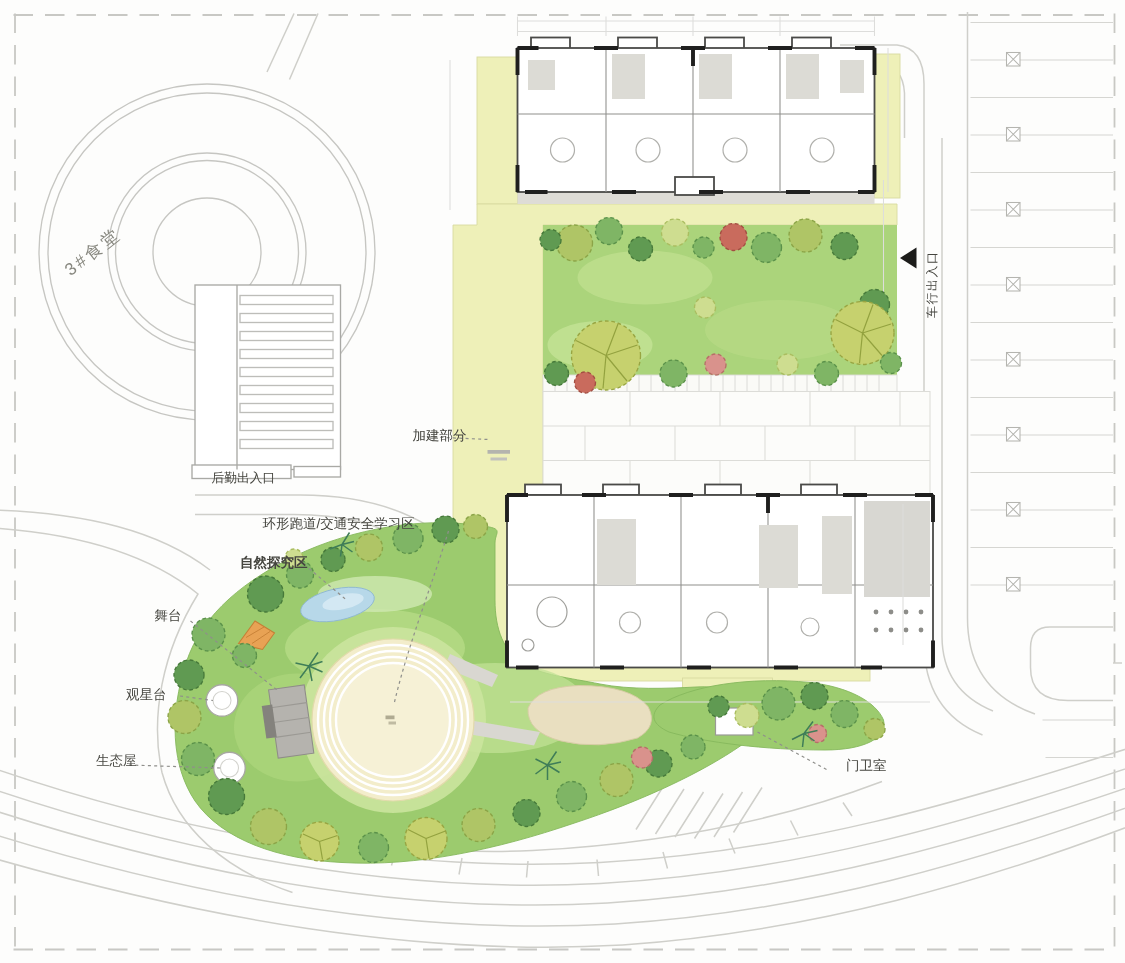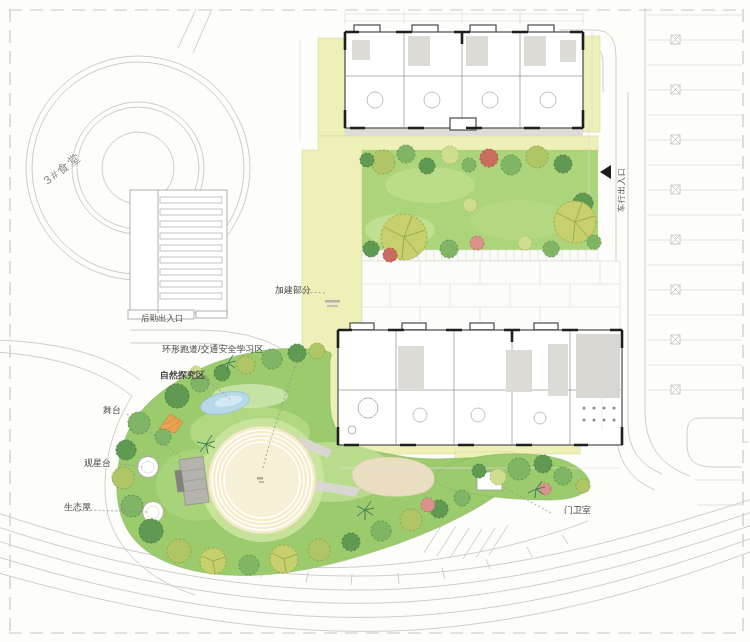--- a/index.html
+++ b/index.html
@@ -5,21 +5,21 @@
   html,body{margin:0;padding:0;background:#ffffff;}
   #canvas{position:relative;width:750px;height:642px;background:#fdfdfc;overflow:hidden;
           font-family:"Liberation Sans", sans-serif;}
   svg{position:absolute;left:0;top:0;}
   .lbl{position:absolute;color:#45453f;font-size:9px;line-height:1;white-space:nowrap;
        font-family:"Liberation Sans", sans-serif;}
   .lbl-canteen{left:42px;top:178px;font-size:11.5px;color:#87877f;letter-spacing:2px;
        transform:rotate(-38deg);transform-origin:0 0;}
   .lbl-logistics{left:141px;top:314px;font-size:8.5px;text-align:center;}
   .lbl-addition{left:252px;top:286px;margin-left:23px;}
-  .lbl-ringtrack{left:162px;top:345px;text-align:right;}
+  .lbl-ringtrack{left:175px;top:345px;text-align:right;}
   .lbl-nature{left:160px;top:371px;font-weight:bold;}
   .lbl-stage{left:103px;top:406px;}
   .lbl-observatory{left:84px;top:460px;font-family:Liberation Mono, monospace;}
   .lbl-eco{left:64px;top:503px;}
   .lbl-guard{left:552px;top:506px;padding-left:12px;}
   .lbl-vehicle{left:618px;top:212px;font-size:8px;letter-spacing:1px;
        transform:rotate(-90deg);transform-origin:0 0;}
   
   .road{stroke:#cfcfca;fill:none;stroke-width:1;}
   .dimline{stroke:#dddddb;fill:none;stroke-width:0.7;}

